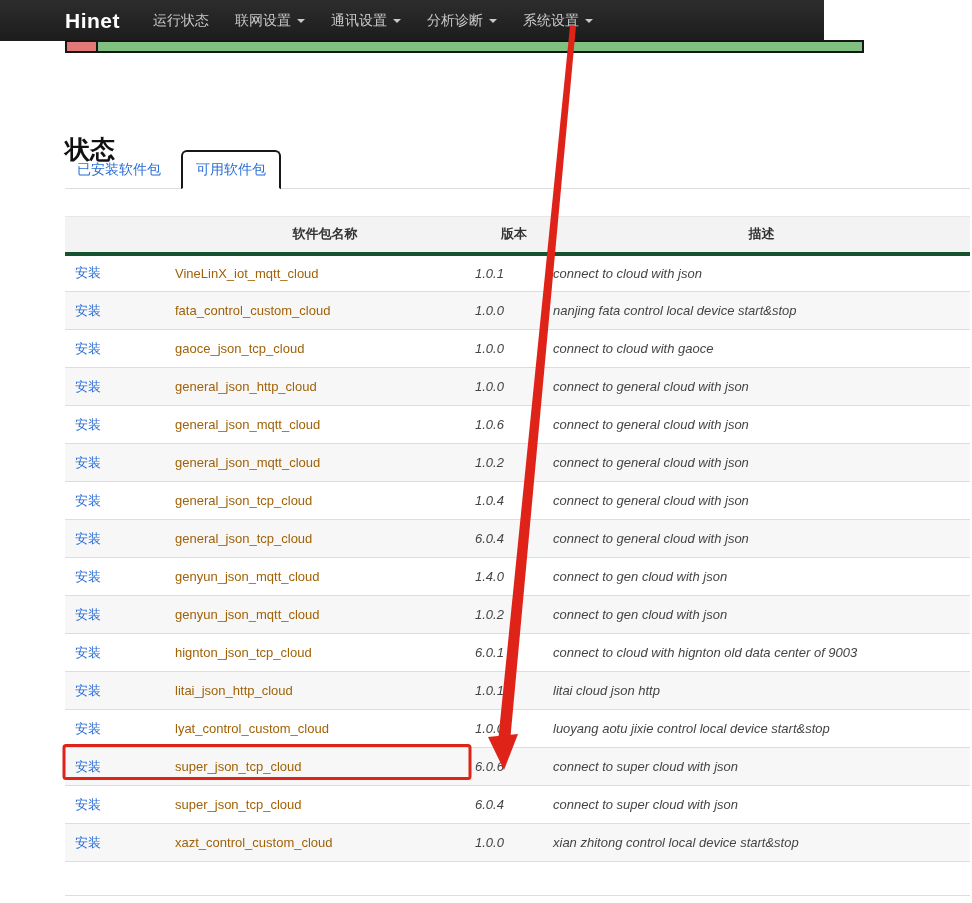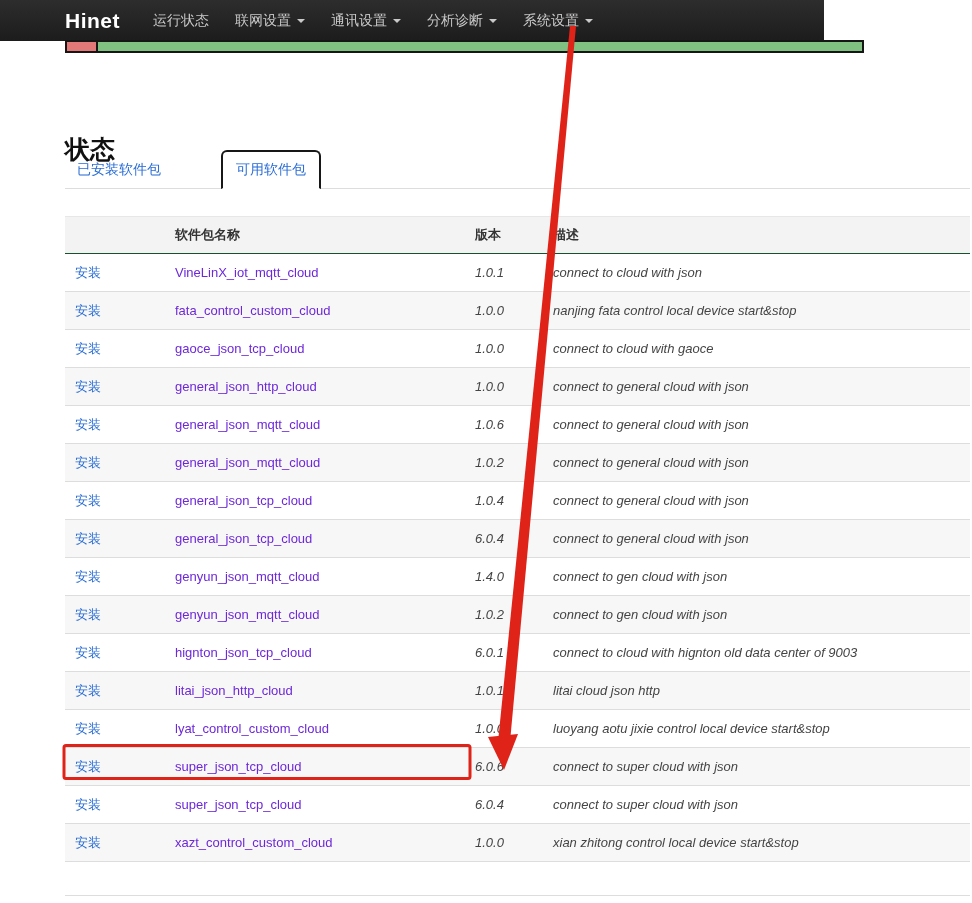--- a/index.html
+++ b/index.html
@@ -22,35 +22,35 @@
   .pbar { position:absolute; left:65px; top:40px; width:799px; height:13px;
     border:2px solid #161616; display:flex; background:#80c080; }
   .pbar-red { width:31px; height:100%; border-right:2px solid #161616; }
   .pbar-green { flex:1; height:100%; }
 
   
   .page-title { position:absolute; left:65px; top:133px; font-size:25px; font-weight:bold; color:#111; }
 
   
   .tabs { position:absolute; left:65px; top:150px; width:905px; height:39px;
-    list-style:none; display:flex; align-items:flex-end; border-bottom:1px solid #ddd;gap:40px; }
+    list-style:none; display:flex; align-items:flex-end; border-bottom:1px solid #ddd; }
   .tabs li { margin-bottom:-1px; }
   .tabs a { display:block; font-size:14px; text-decoration:none; padding:10px 12px; }
   .tabs li.active a { background:#fff; border:2px solid #171717; border-bottom:1px solid #fff;
     border-radius:6px 6px 0 0; padding:9px 13px; margin-left:8px; }
 
   
   .pkg-table-wrap { position:absolute; left:65px; top:216px; width:905px; }
   table { width:100%; border-collapse:collapse; font-size:13px; }
-  thead th { background:#f3f3f3; color:#333; font-weight:bold; text-align:left;
-    height:37px; border-top:1px solid #e7e7e7; border-bottom:1px solid #14532d; padding:0; }
+  thead th { background:#f3f3f3; color:#333; font-weight:bold; text-align:center;
+    height:37px; border-top:1px solid #e7e7e7; border-bottom:4px solid #14532d; padding:0; }
   tbody td { height:38px; border-bottom:1px solid #ddd; padding:0; vertical-align:middle; }
   tbody tr:nth-child(even) td { background:#f7f7f7; }
   th.c-install, td.c-install { padding-left:10px; }
-  td.c-name { color:#6d28d9; }
+  td.c-name { color:#a16207; }
   td.c-ver, td.c-desc { color:#444;font-style:italic; }
   .install-link { text-decoration:none; }
 
   .footer-line { position:absolute; left:65px; top:895px; width:905px; border-top:1px solid #ddd; }
 
   
   .overlay { position:absolute; left:0; top:0; width:972px; height:903px;
     pointer-events:none; z-index:50; }
 </style>
 </head>

